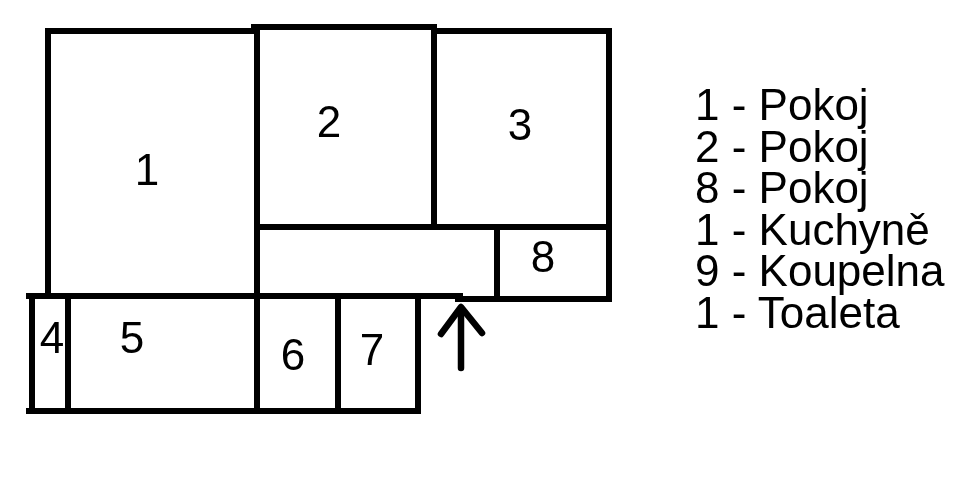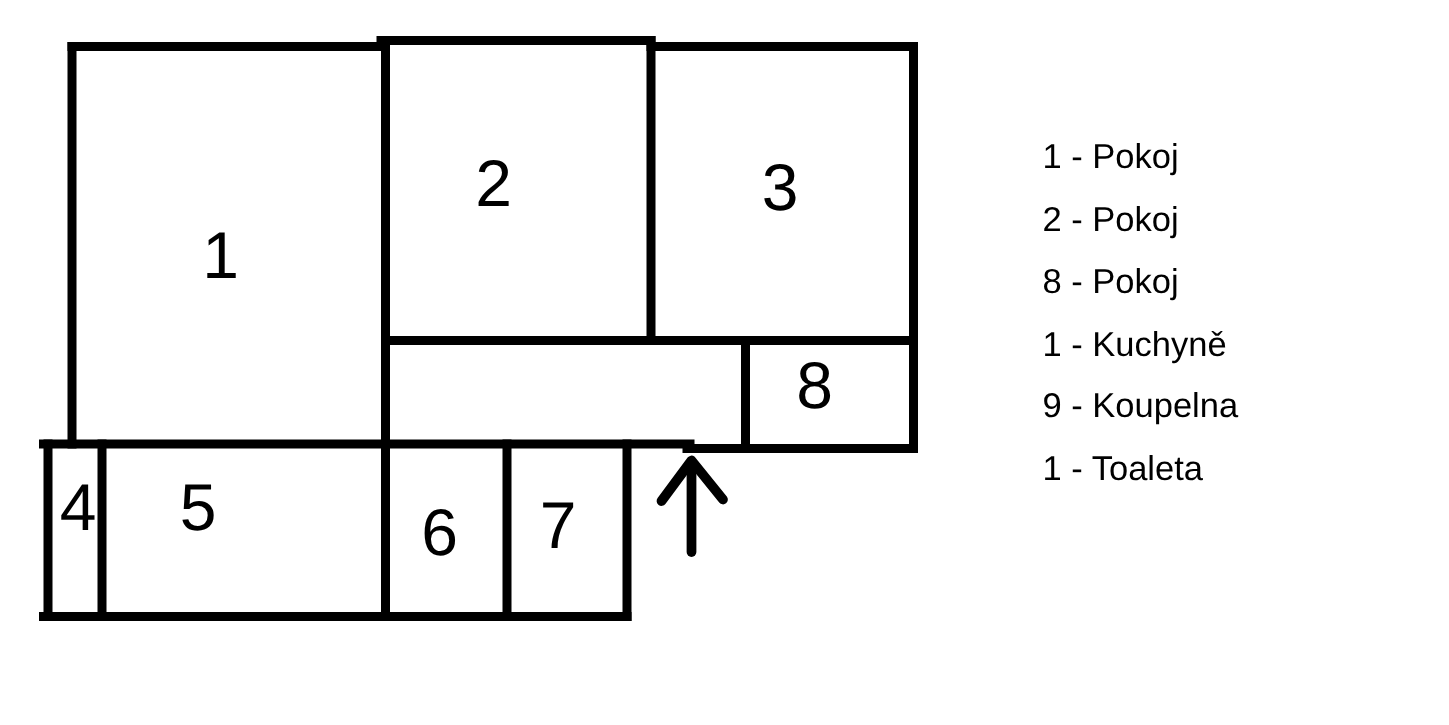--- a/index.html
+++ b/index.html
@@ -23,21 +23,21 @@
   }
   .room-labels text {
     font-family: "Liberation Sans", sans-serif;
     font-size: 44px;
     fill: #000000;
   }
   .legend {
     position: absolute;
     left: 695px;
     top: 84px;
-    font-size: 23px;
+    font-size: 44px;
     line-height: 41.5px;
     color: #000000;
     white-space: nowrap;
   }
 </style>
 </head>
 <body>
 
 <div class="screenshot">
 

